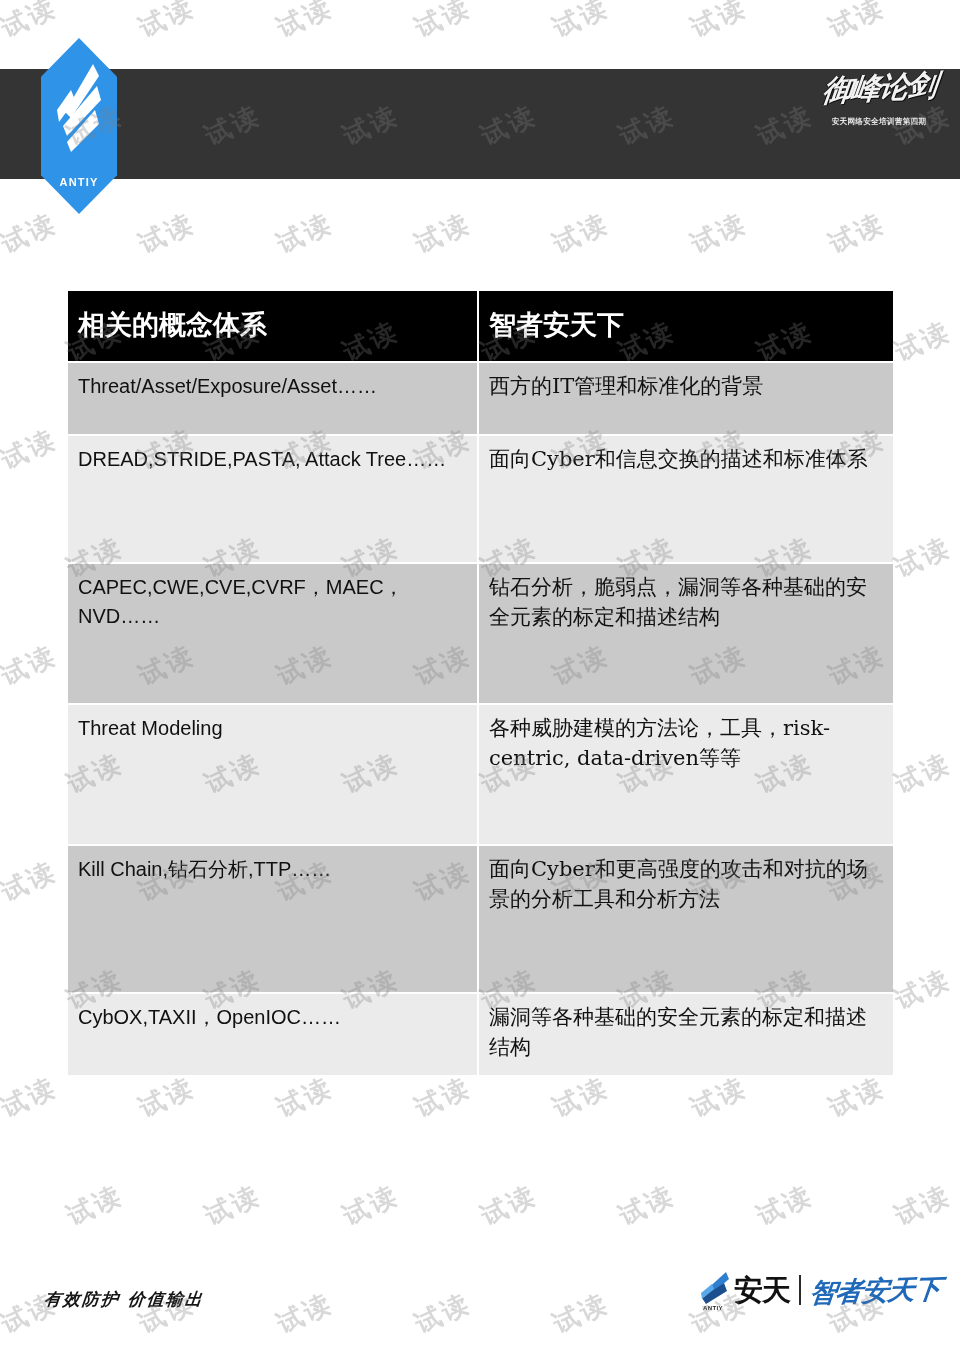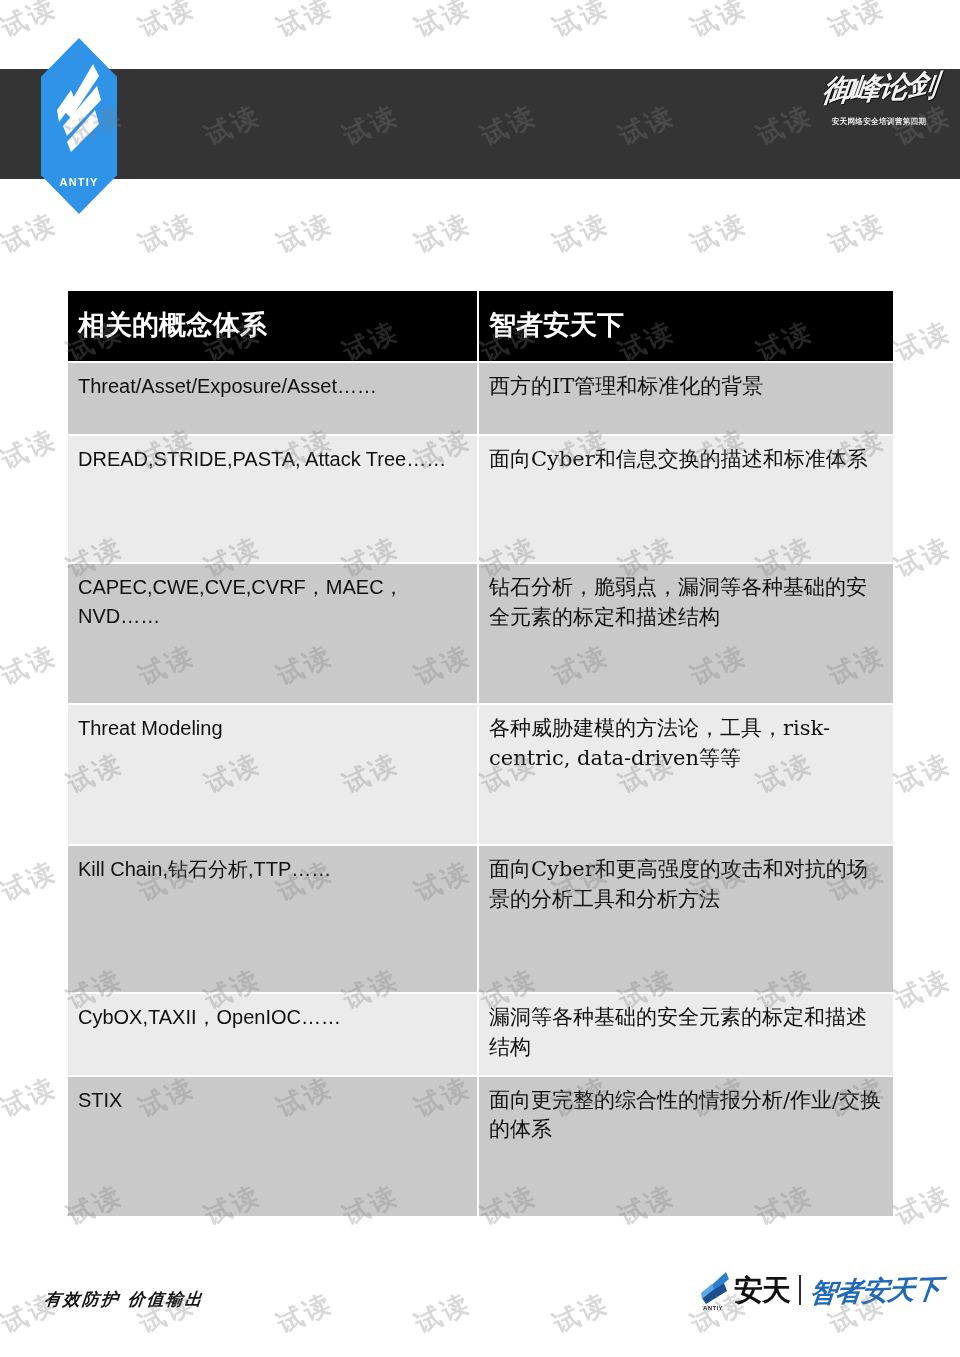--- a/index.html
+++ b/index.html
@@ -283,24 +283,20 @@
         <td class="col-left">Threat Modeling</td>
         <td class="col-right">各种威胁建模的方法论，工具，risk-centric, data-driven等等</td>
       </tr>
       <tr class="row-dark h5">
         <td class="col-left">Kill Chain,钻石分析,TTP……</td>
         <td class="col-right">面向Cyber和更高强度的攻击和对抗的场景的分析工具和分析方法</td>
       </tr>
       <tr class="row-light h6">
         <td class="col-left">CybOX,TAXII，OpenIOC……</td>
         <td class="col-right">漏洞等各种基础的安全元素的标定和描述结构</td>
-      </tr>
-      <tr class="row-dark h7">
-        <td class="col-left">STIX</td>
-        <td class="col-right">面向更完整的综合性的情报分析/作业/交换的体系</td>
       </tr>
     </tbody>
   </table>
 
   <div class="footer-slogan">有效防护 价值输出</div>
 
   <div class="footer-logo">
     <div class="fl-mark">
       <svg viewBox="0 0 34 40" xmlns="http://www.w3.org/2000/svg">
         <polygon points="30,2 33,9 12,27 8,22" fill="#2f7fd0"></polygon>

